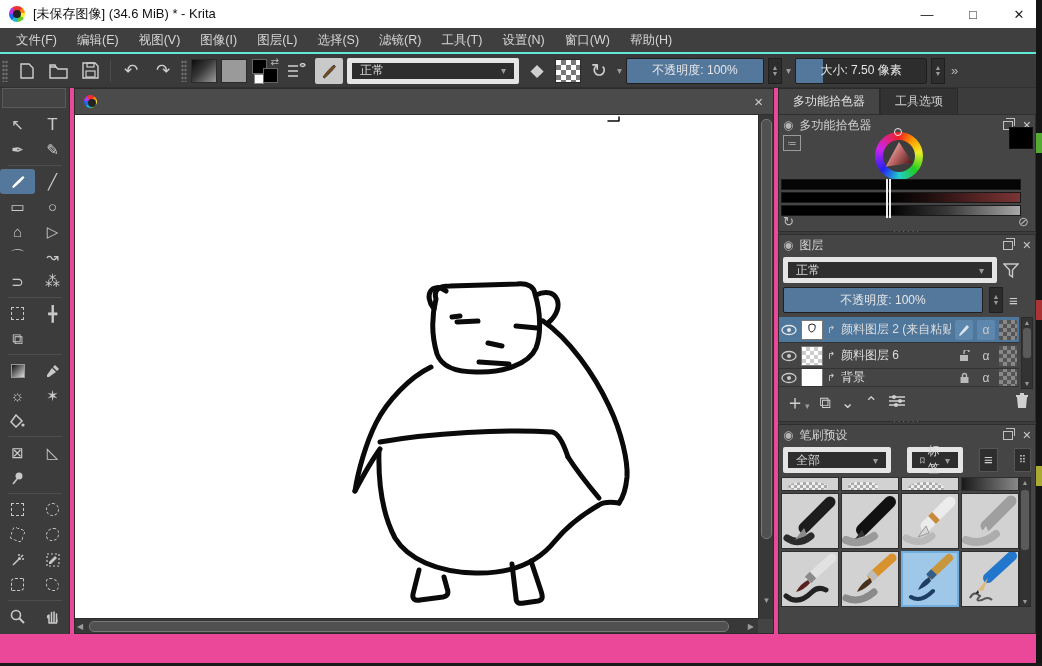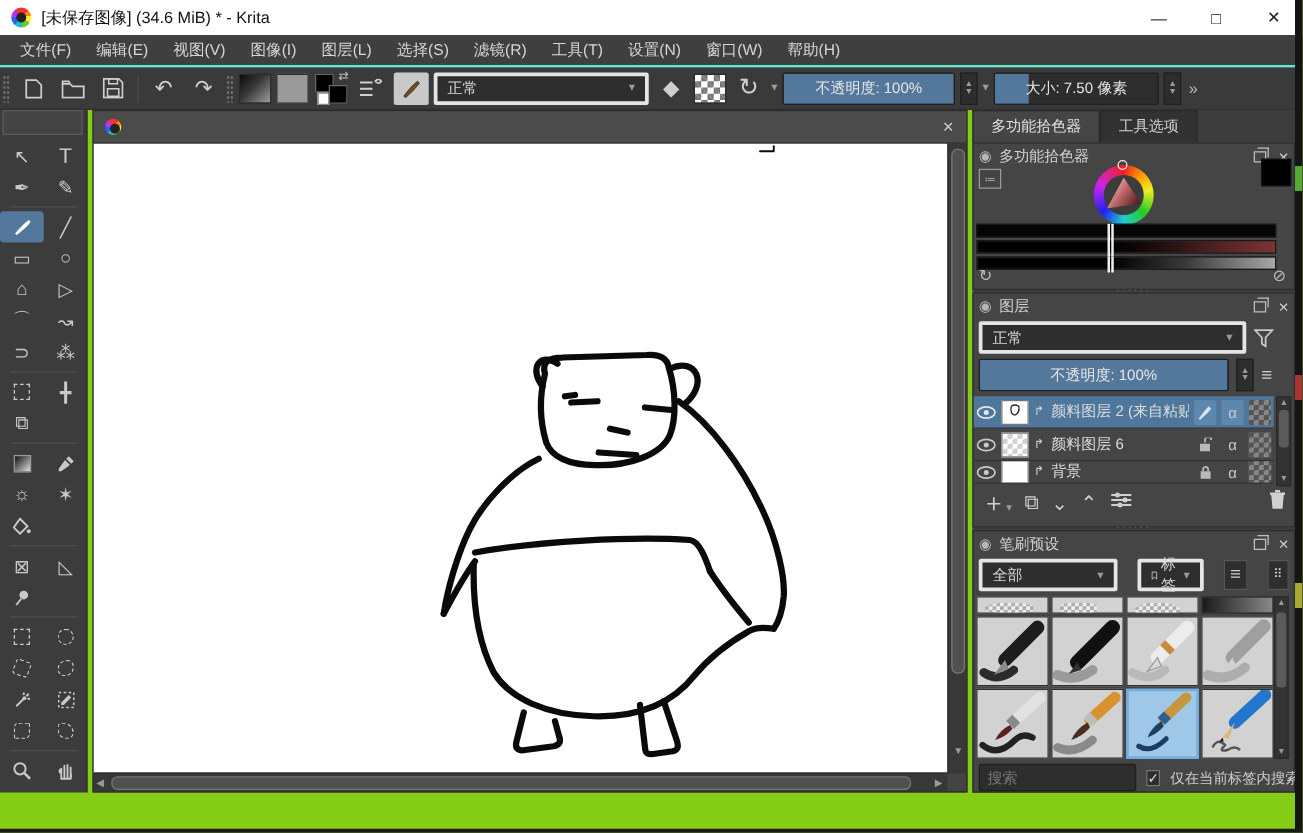--- a/index.html
+++ b/index.html
@@ -1,17 +1,17 @@
 <!DOCTYPE html>
 <html><head>
 <meta charset="utf-8">
 <style>
   html,body{margin:0;padding:0;background:#222;}
   *{box-sizing:border-box;font-family:"Liberation Sans","DejaVu Sans",sans-serif;}
-  #app{position:relative;width:1042px;height:666px;background:#84cc16;overflow:hidden;}
+  #app{position:relative;width:1042px;height:666px;background:#ec4899;overflow:hidden;}
   .abs{position:absolute;}
   
   #titlebar{left:0;top:0;width:1042px;height:28px;background:#ffffff;color:#000;display:flex;align-items:center;}
   .krita-logo{width:16px;height:16px;border-radius:50%;margin:0 8px 0 9px;
     background:conic-gradient(#e33 0 12%,#f80 12% 22%,#fe3 22% 34%,#6c2 34% 48%,#2bc 48% 62%,#26e 62% 76%,#b3e 76% 90%,#e33 90% 100%);
     position:relative;}
   .krita-logo::after{content:"";position:absolute;left:4px;top:4px;width:8px;height:8px;border-radius:50%;background:#222;}
   #title-text{font-size:13px;color:#111;}
   .win-controls{margin-left:auto;display:flex;height:100%;}
   .win-btn{width:46px;height:100%;display:flex;align-items:center;justify-content:center;font-size:13px;color:#222;}
@@ -26,21 +26,21 @@
   .tb-btn{width:28px;height:26px;display:flex;align-items:center;justify-content:center;color:#cfcfcf;font-size:17px;}
   .tb-sep{width:1px;height:22px;background:#4c4c4c;margin:0 2px;}
   .swatch{width:26px;height:24px;border:1px solid #2b2b2b;}
   .swatch.grad{background:linear-gradient(135deg,#0c0c0c 0%,#3a3a3a 45%,#9c9c9c 100%);}
   .swatch.pattern{background:#9a9a9a;}
   .fgbg{width:28px;height:26px;position:relative;}
   .fgbg .fg{position:absolute;left:1px;top:1px;width:15px;height:15px;background:#000;border:1px solid #666;}
   .fgbg .bg2{position:absolute;right:1px;bottom:1px;width:15px;height:15px;background:#000;border:1px solid #666;}
   .fgbg .wh{position:absolute;left:3px;bottom:0px;width:10px;height:10px;background:#fff;border:1px solid #888;}
   .fgbg .swap{position:absolute;right:0;top:-2px;color:#bbb;font-size:10px;}
-  .dropdown{height:26px;background:#2e2e2e;border:3px solid #e5e5e5;border-radius:2px;color:#d8d8d8;font-size:12px;
+  .dropdown{height:26px;background:#2e2e2e;border:5px solid #e5e5e5;border-radius:2px;color:#d8d8d8;font-size:12px;
     display:flex;align-items:center;padding:0 8px;}
   .dropdown .arrow{margin-left:auto;color:#9a9a9a;font-size:10px;}
   .checker16{background-image:linear-gradient(45deg,#777 25%,transparent 25%,transparent 75%,#777 75%),
     linear-gradient(45deg,#777 25%,#fff 25%,#fff 75%,#777 75%);background-size:10px 10px;background-position:0 0,5px 5px;}
   .slider-box{height:26px;background:#2d2d2d;border:1px solid #1f1f1f;border-radius:2px;position:relative;
     display:flex;align-items:center;justify-content:center;color:#e6e6e6;font-size:12px;overflow:hidden;}
   .slider-fill{position:absolute;left:0;top:0;bottom:0;background:#54789c;}
   .slider-label{position:relative;z-index:2;}
   .spin{width:14px;height:26px;background:#2d2d2d;border:1px solid #1f1f1f;display:flex;flex-direction:column;
     align-items:center;justify-content:center;color:#9a9a9a;font-size:7px;line-height:6px;}
@@ -658,24 +658,19 @@
               <path d="M26 26 l-10 12 5 1 z" fill="#e0b87a"></path>
               <path d="M16 38 l-3 4 4 -1 z" fill="#222"></path>
             </svg>
         </span>
       </div>
       <div class="vsb" style="top:52px;height:130px;right:4px;">
         <span class="a" style="top:1px;">▲</span>
         <span class="th" style="top:12px;height:60px;"></span>
         <span class="a" style="bottom:1px;">▼</span>
       </div>
-      <div style="position:absolute;left:4px;top:186px;display:flex;align-items:center;gap:8px;width:250px;">
-        <input class="search-input" placeholder="搜索" style="">
-        <span class="cbx">✓</span>
-        <span style="color:#cfcfcf;font-size:11.5px;white-space:nowrap;">仅在当前标签内搜索</span>
-      </div>
     </div>
   </div>
 
 
   <div id="right-sliver" class="abs"></div>
   <div id="bottom-sliver" class="abs"></div>
 </div>
 
 </body></html>

